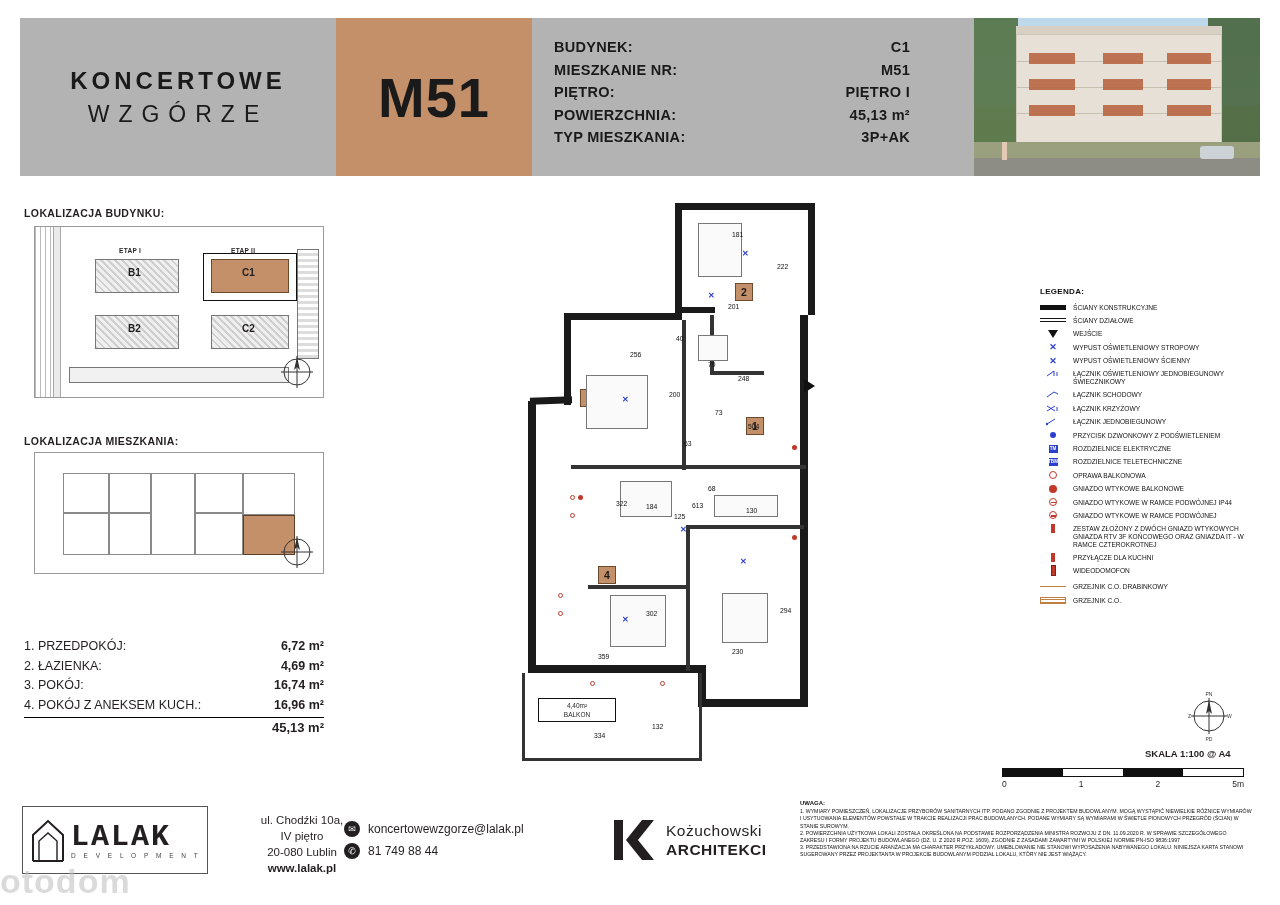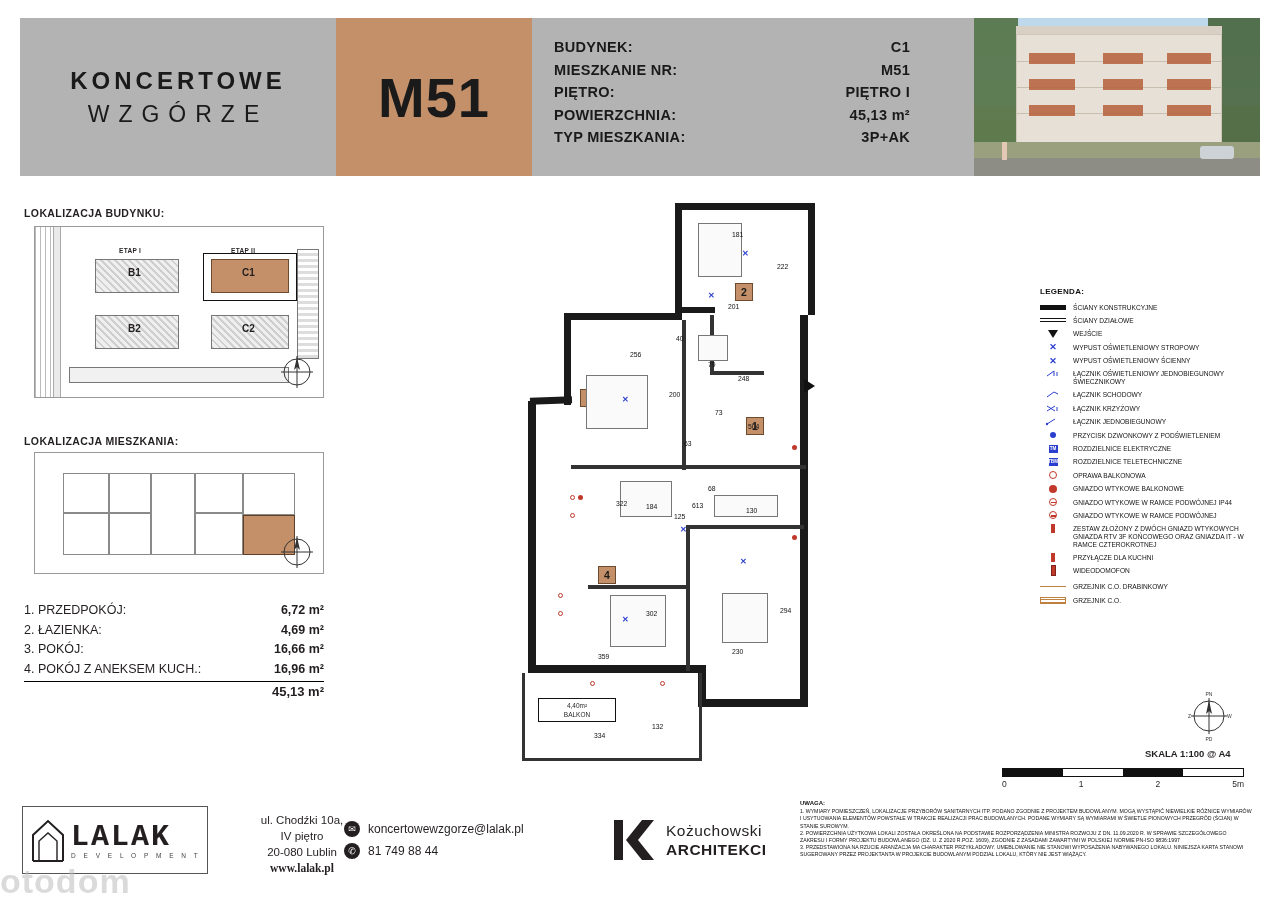--- a/index.html
+++ b/index.html
@@ -67,33 +67,33 @@
   .map-box .selbox { position:absolute; border:1.6px solid #111; }
   .compass1 { position:absolute; left:277px; top:352px; width:40px; height:40px; }
   .compass2 { position:absolute; left:277px; top:532px; width:40px; height:40px; }
 
   #loc-mieszkania-title { position:absolute; left:24px; top:435px; }
   .plan-box { position:absolute; left:34px; top:452px; width:290px; height:122px; border:1px solid #999; background:#fff; overflow:hidden; }
   .plan-box .u { position:absolute; border:1px solid #555; background:#fff; }
   .plan-box .sel { background:#c4906a; border:1px solid #5e3f27; }
   .plan-box .inner { position:absolute; border:1px solid #8a8a8a; }
 
-  .areas { position:absolute; left:24px; top:601px; width:300px; font-size:12.5px; }
+  .areas { position:absolute; left:24px; top:637px; width:300px; font-size:12.5px; }
   .areas .row { display:flex; justify-content:space-between; line-height:19.6px; }
   .areas .row .nm { font-weight:400; }
   .areas .row .ar { font-weight:700; }
   .areas .total { display:flex; justify-content:flex-end; border-top:1px solid #000; margin-top:2px; padding-top:2px; font-weight:700; font-size:13px; }
   .logo-box { position:absolute; left:22px; top:806px; width:186px; height:68px; border:1px solid #555; display:flex; align-items:center; }
   .logo-mark { width:34px; height:46px; margin-left:8px; position:relative; }
   .logo-text { margin-left:6px; }
   .logo-text .l1 { font-size:30px; font-weight:700; letter-spacing:2px; line-height:30px;font-family:Liberation Mono, monospace; }
   .logo-text .l2 { font-size:6.5px; letter-spacing:3px; color:#444; }
 
   .contact { position:absolute; left:222px; top:812px; width:160px; text-align:center; font-size:11.5px; line-height:16px; }
-  .contact .www { font-weight:700;font-family:Liberation Serif, serif; }
+  .contact .www { font-weight:700; }
   .cinfo { position:absolute; left:344px; top:818px; font-size:12px; }
   .cinfo .ln { display:flex; align-items:center; gap:8px; line-height:22px; }
   .circ { width:16px; height:16px; border-radius:50%; background:#231f20; color:#fff; font-size:9px; display:flex; align-items:center; justify-content:center; }
 
   .arch { position:absolute; left:612px; top:818px; display:flex; align-items:center; gap:10px; }
   .arch .kmark { width:44px; height:44px; position:relative; }
   .arch .at1 { font-size:15.5px; font-weight:400; letter-spacing:.5px; line-height:19px;}
   .arch .at2 { font-size:15.5px; font-weight:700; letter-spacing:.5px; line-height:19px;}
 
   .uwaga { position:absolute; left:800px; top:800px; width:452px; font-size:5.2px; line-height:7.2px; color:#111; }
@@ -263,21 +263,21 @@
   <div class="row">
       <span class="nm">1. PRZEDPOKÓJ:</span>
       <span class="ar">6,72 m²</span>
     </div>
   <div class="row">
       <span class="nm">2. ŁAZIENKA:</span>
       <span class="ar">4,69 m²</span>
     </div>
   <div class="row">
       <span class="nm">3. POKÓJ:</span>
-      <span class="ar">16,66 m²</span>
+      <span class="ar">16,74 m²</span>
     </div>
   <div class="row">
       <span class="nm">4. POKÓJ Z ANEKSEM KUCH.:</span>
       <span class="ar">16,96 m²</span>
     </div>
   <div class="total">45,13 m²</div>
 </div>
 
 <div class="plan">
 

